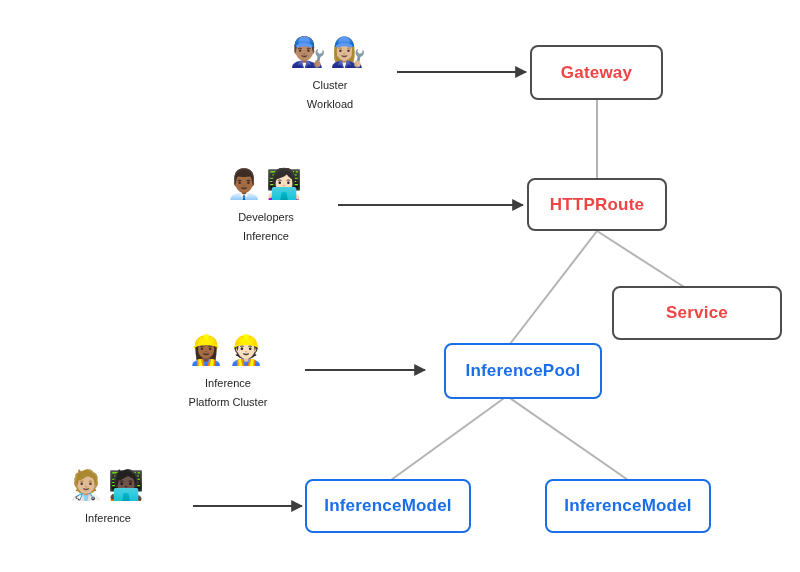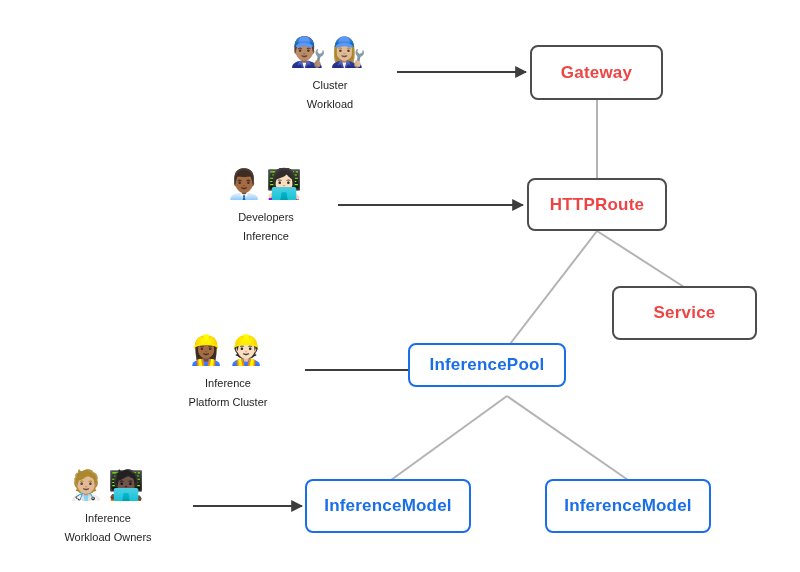--- a/index.html
+++ b/index.html
@@ -93,25 +93,25 @@
   </svg>
 
   <div class="node core" style="left:530px; top:45px; width:133px; height:55px;">
     <span>Gateway</span>
   </div>
 
   <div class="node core" style="left:527px; top:178px; width:140px; height:53px;">
     <span>HTTPRoute</span>
   </div>
 
-  <div class="node core" style="left:612px; top:286px; width:145px; height:54px;">
+  <div class="node core" style="left:612px; top:286px; width:170px; height:54px;">
     <span>Service</span>
   </div>
 
-  <div class="node inference" style="left:408px; top:343px; width:158px; height:44px;align-items:center;">
+  <div class="node inference" style="left:444px; top:343px; width:158px; height:56px;align-items:center;">
     <span>InferencePool</span>
   </div>
 
   <div class="node inference" style="left:305px; top:479px; width:166px; height:54px;">
     <span>InferenceModel</span>
   </div>
 
   <div class="node inference" style="left:545px; top:479px; width:166px; height:54px;">
     <span>InferenceModel</span>
   </div>
@@ -137,17 +137,16 @@
     <div class="actor-label">
       <div>Inference</div>
       <div>Platform Cluster</div>
     </div>
   </div>
 
   <div class="actor" style="left:8px; top:467px;">
     <div class="actor-icons">🧑🏼‍⚕️🧑🏿‍💻</div>
     <div class="actor-label">
       <div>Inference</div>
-      <div>Workload Owners</div>
     </div>
   </div>
 
 </div>
 
 </body></html>

